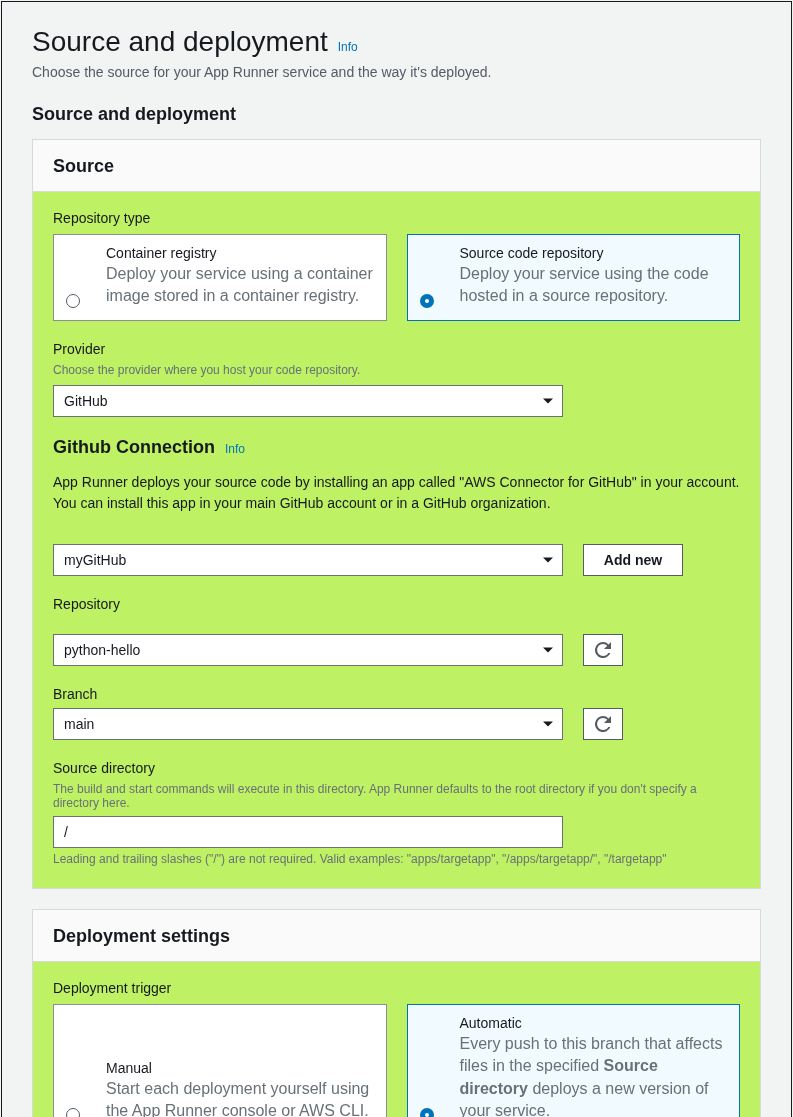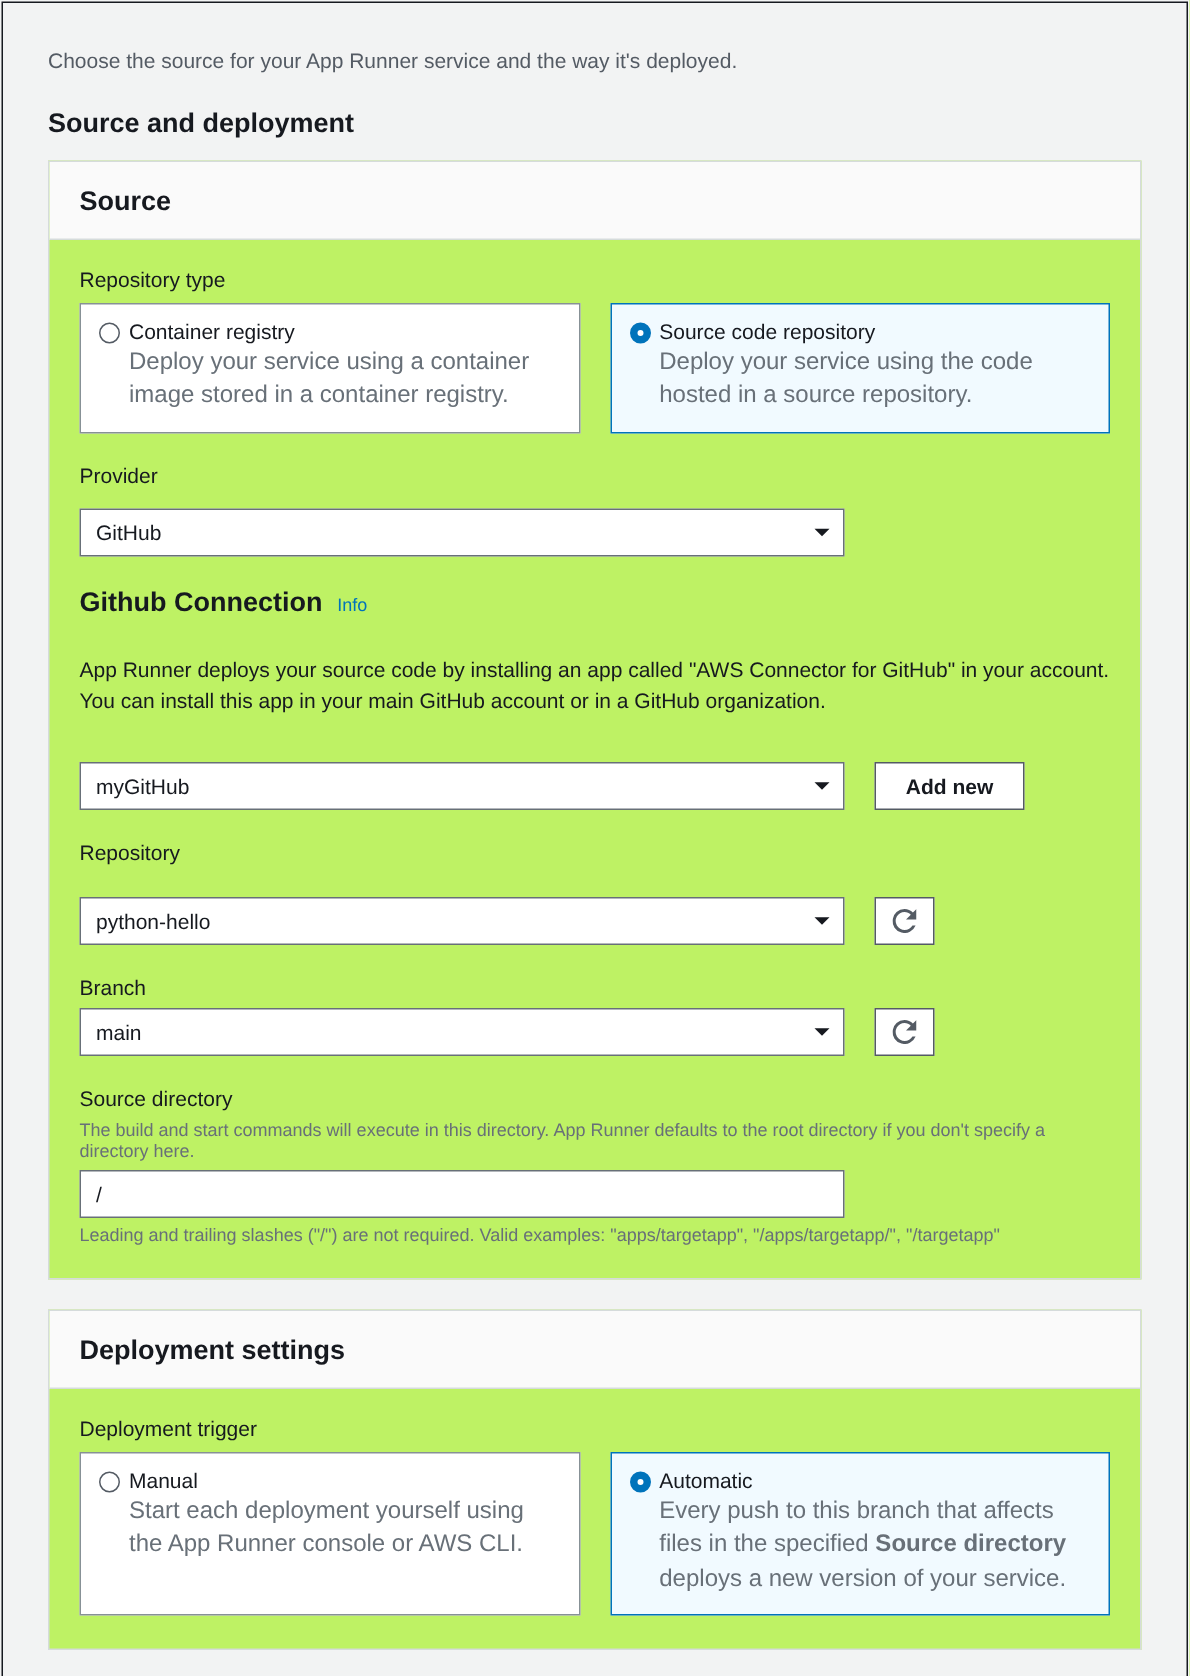--- a/index.html
+++ b/index.html
@@ -68,22 +68,22 @@
 .radio-row {
   display: flex;
   gap: 20px;
   margin-top: 8px;
 }
 .radio-tile {
   flex: 1;
   border: 1px solid #879196;
   padding: 10px 12px 12px 12px;
   display: flex;
-  align-items: flex-start;
-  gap: 6px;
+  align-items: flex-end;
+  gap: 26px;
   cursor: pointer;
   background: #fff;
 }
 .radio-tile.selected {
   border: 1px solid #0073bb;
   background: #f1faff;
 }
 .radio-circle {
   width: 14px;
   height: 14px;
@@ -174,34 +174,38 @@
 .mt20 { margin-top: 20px; }
 .sub-heading {
   font-size: 18px;
   font-weight: 700;
   display: inline;
 }
 .desc-text {
   font-size: 14px;
   color: #16191f;
   line-height: 1.5;
-  margin-top: 24px;
+  margin-top: 14px;
 }
 .footer-actions {
   display: flex;
   justify-content: flex-end;
   gap: 14px;
   align-items: center;
   margin-top: 18px;
 }
 </style>
 </head>
 <body>
 
 <div class="page">
+  <div>
+    <span class="page-title">Source and deployment</span>
+    <span class="info-link">Info</span>
+  </div>
   <div class="page-subtitle">Choose the source for your App Runner service and the way it's deployed.</div>
 
   <div class="section-heading">Source and deployment</div>
 
   <div class="card">
     <div class="card-header">Source</div>
     <div class="card-body">
       <div class="field-label">Repository type</div>
       <div class="radio-row">
         <div class="radio-tile">
@@ -215,20 +219,21 @@
           <div class="radio-circle"></div>
           <div>
             <div class="radio-tile-title">Source code repository</div>
             <div class="radio-tile-desc">Deploy your service using the code hosted in a source repository.</div>
           </div>
         </div>
       </div>
 
       <div class="mt20">
         <div class="field-label">Provider</div>
+        <div class="field-hint">Choose the provider where you host your code repository.</div>
         <div class="select-wrap" style="width:510px; margin-top:8px;">
           <div class="select" style="width:510px;">GitHub</div>
           <div class="select-caret"></div>
         </div>
       </div>
 
       <div class="mt20">
         <span class="sub-heading">Github Connection</span>
         <span class="info-link">Info</span>
         <div class="desc-text">App Runner deploys your source code by installing an app called "AWS Connector for GitHub" in your account. You can install this app in your main GitHub account or in a GitHub organization.</div>

